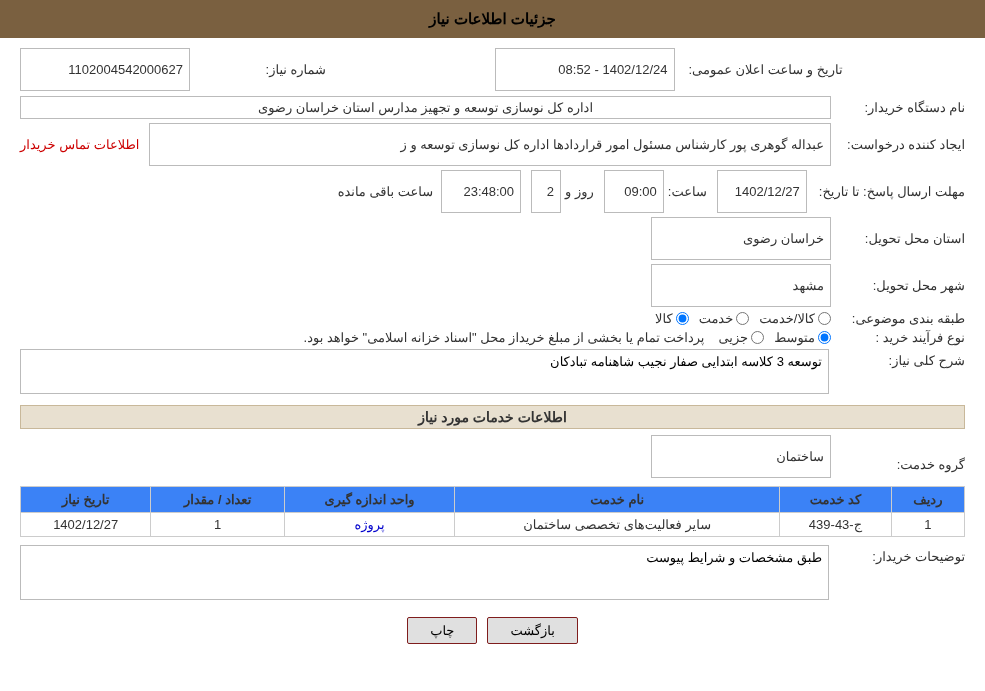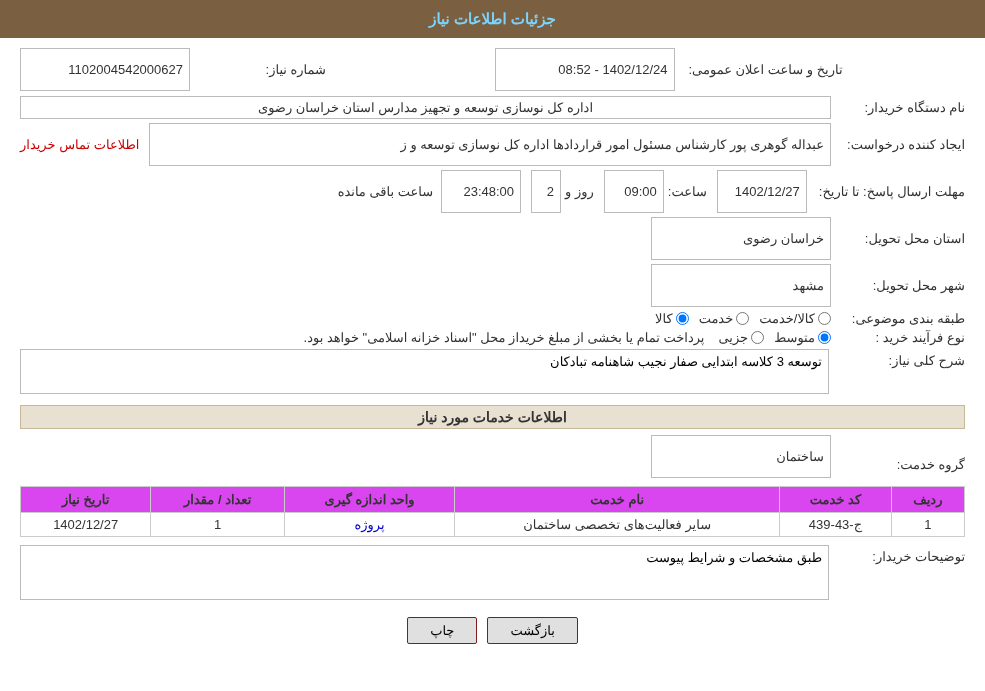--- a/index.html
+++ b/index.html
@@ -11,21 +11,21 @@
       color: #333;
     }
     .page-wrapper {
       max-width: 985px;
       margin: 0 auto;
       background: #fff;
       min-height: 691px;
     }
     .header-bar {
       background: #7a6040;
-      color: #7dd3fc;
+      color: #000000;
       text-align: center;
       padding: 10px 24px;
       font-size: 15px;
       font-weight: bold;
     }
     .content {
       padding: 10px 20px 20px 20px;
     }
     .value-box-full {
       border: 1px solid #bbb;
@@ -73,21 +73,21 @@
       display: flex;
       align-items: center;
       gap: 3px;
     }
     .service-table {
       width: 100%;
       border-collapse: collapse;
       margin: 8px 0;
     }
     .service-table th {
-      background: #d946ef;
+      background: #3b82f6;
       border: 1px solid #ccc;
       padding: 5px 8px;
       text-align: center;
       font-weight: bold;
     }
     .service-table td {
       border: 1px solid #ccc;
       padding: 4px 8px;
       text-align: center;
     }

